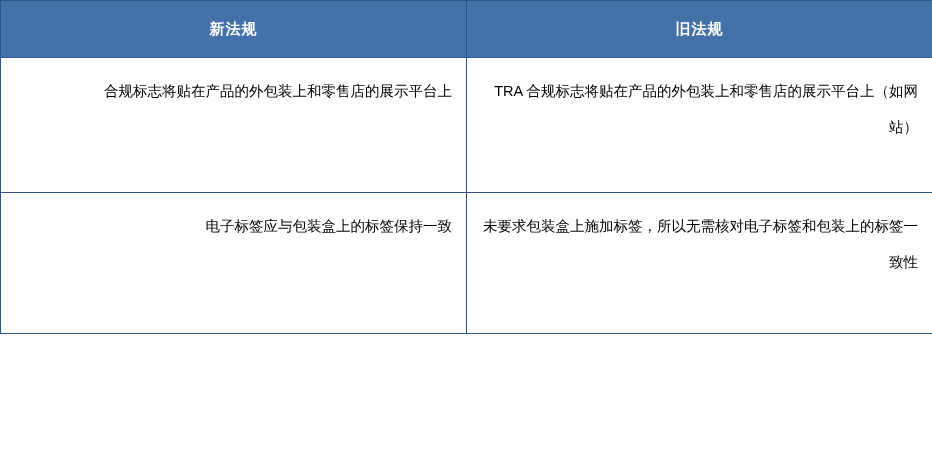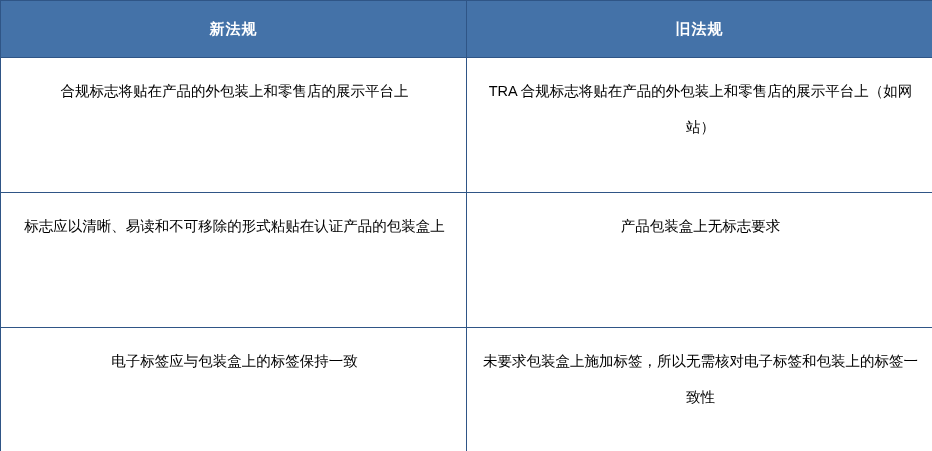--- a/index.html
+++ b/index.html
@@ -38,21 +38,21 @@
     border: 1px solid #2f5586;
     letter-spacing: 1px;
   }
   table.comparison tbody td {
     border: 1px solid #2f5586;
     vertical-align: top;
     padding: 16px 14px 18px 16px;
     font-size: 14.5px;
     color: #000000;
     line-height: 2.45;
-    text-align: center;
+    text-align: right;
     word-break: break-word;
   }
   tbody tr.row-1 td { height: 100px; }
   tbody tr.row-2 td { height: 100px; }
   tbody tr.row-3 td { height: 106px; }
   .cell-text {
     display: block;
   }
 </style>
 </head>
@@ -72,28 +72,20 @@
     </thead>
     <tbody>
       <tr class="row-1">
         <td>
           <span class="cell-text">合规标志将贴在产品的外包装上和零售店的展示平台上</span>
         </td>
         <td>
           <span class="cell-text">TRA 合规标志将贴在产品的外包装上和零售店的展示平台上（如网站）</span>
         </td>
       </tr>
-      <tr class="row-2">
-        <td>
-          <span class="cell-text">标志应以清晰、易读和不可移除的形式粘贴在认证产品的包装盒上</span>
-        </td>
-        <td>
-          <span class="cell-text">产品包装盒上无标志要求</span>
-        </td>
-      </tr>
       <tr class="row-3">
         <td>
           <span class="cell-text">电子标签应与包装盒上的标签保持一致</span>
         </td>
         <td>
           <span class="cell-text">未要求包装盒上施加标签，所以无需核对电子标签和包装上的标签一致性</span>
         </td>
       </tr>
     </tbody>
   </table>

